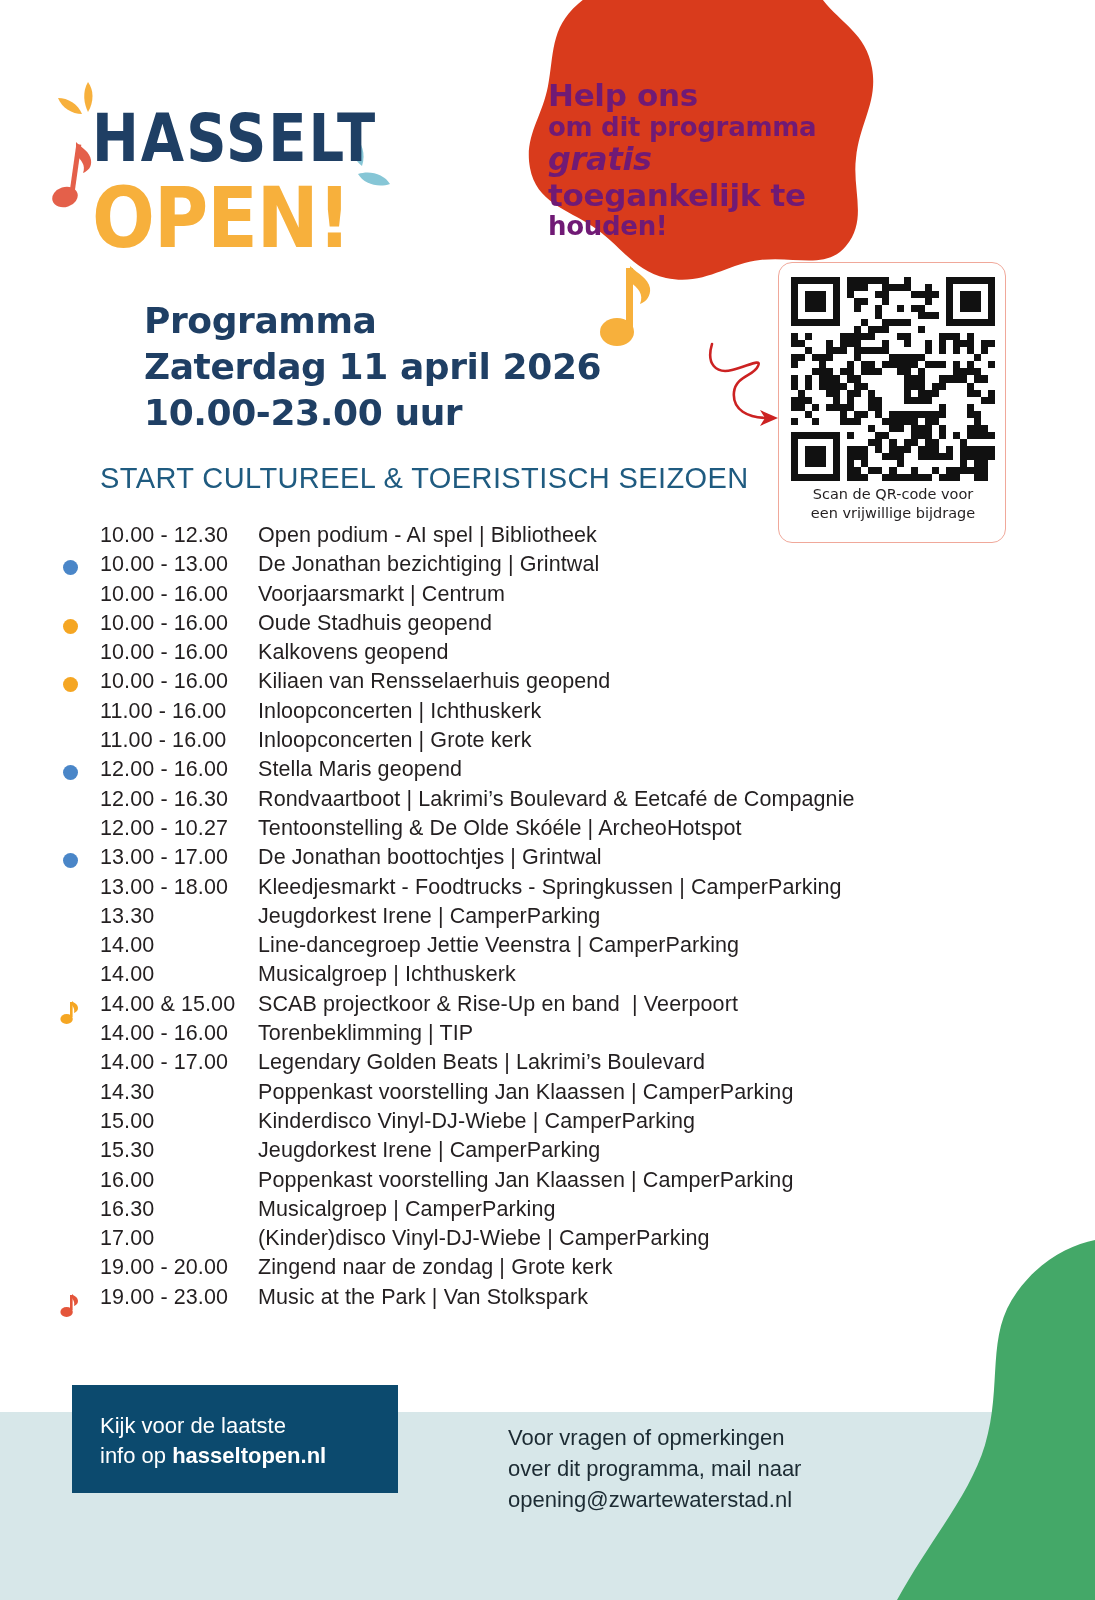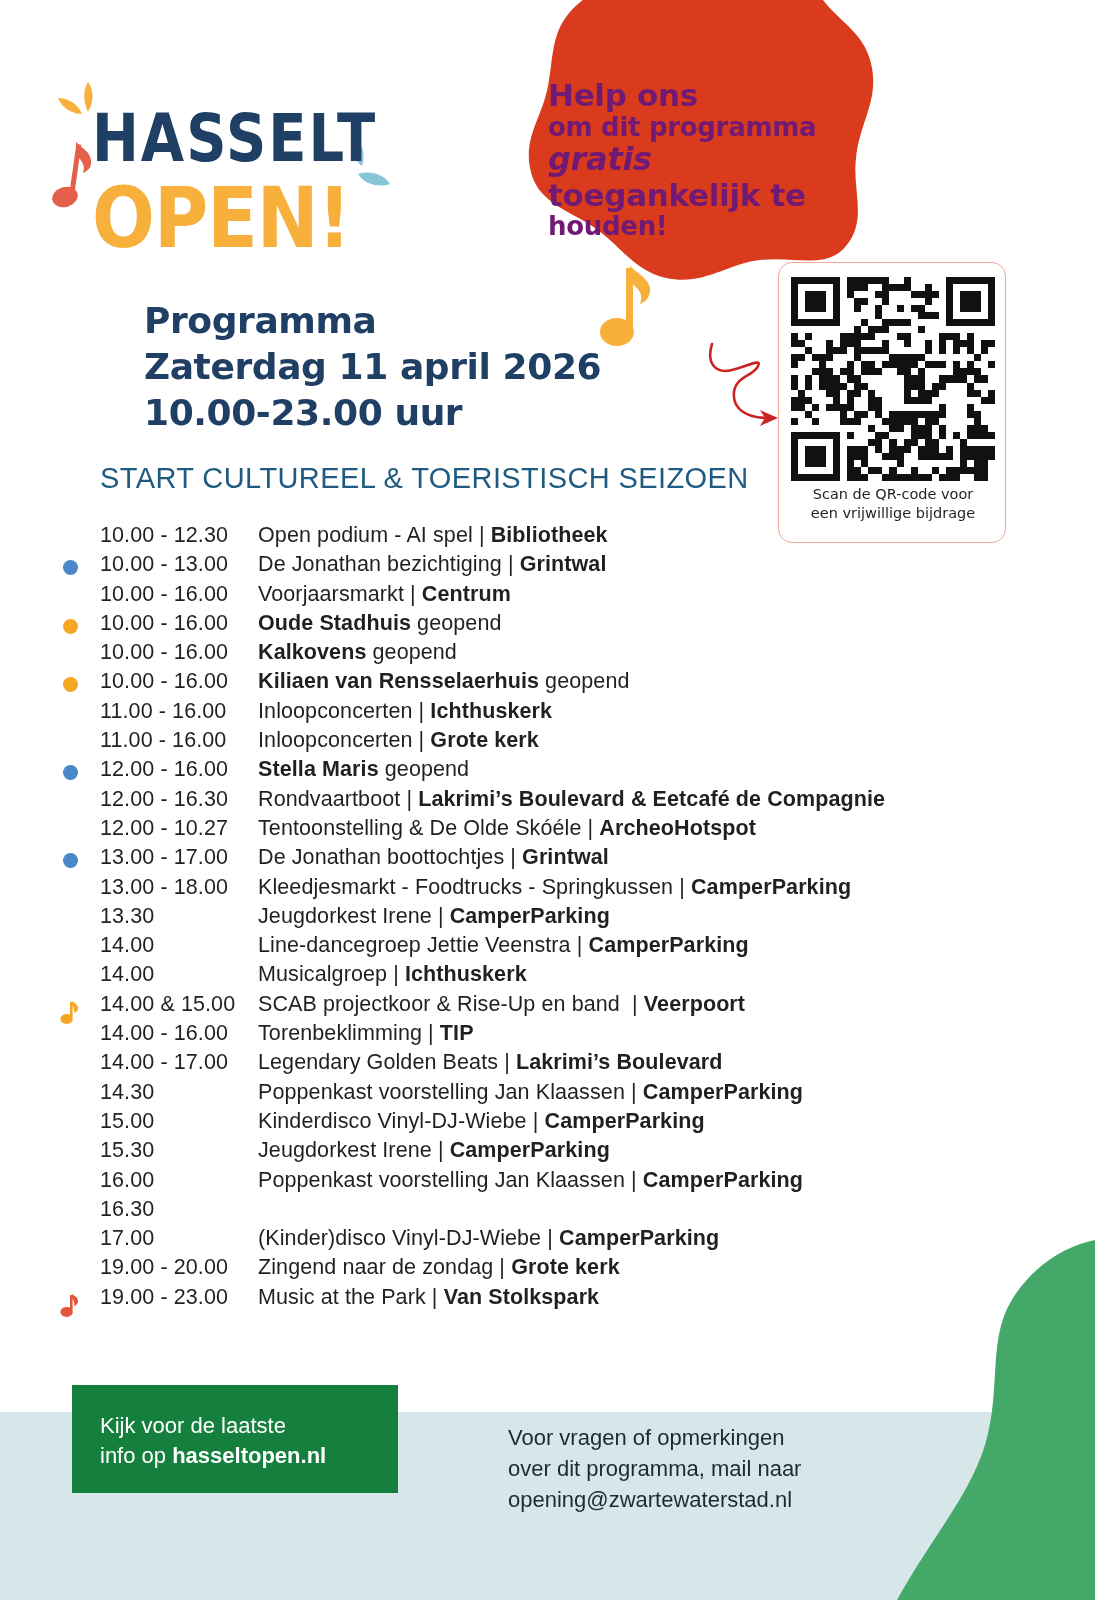--- a/index.html
+++ b/index.html
@@ -98,26 +98,26 @@
   .dot.orange{background:#f5a623;}
   .note{position:absolute;left:-2px;top:1px;}
   .time{
     position:absolute;left:38px;top:0;width:192px;
     font-size:21.5px;color:#231f20;letter-spacing:0.1px;
   }
   .desc{
     position:absolute;left:196px;top:0;
     font-size:21.5px;color:#231f20;letter-spacing:0.1px;
   }
-  .desc b{font-weight:bold;margin-top:16px;}
+  .desc b{font-weight:normal;margin-top:16px;}
 
   
   .red-box{
     position:absolute;left:72px;top:1385px;width:326px;height:108px;
-    background:#15803d;
+    background:#0c4a6e;
   }
   .red-box-txt{
     position:absolute;left:28px;top:26px;color:#ffffff;
     font-size:22px;line-height:1.38;
     font-family:"Liberation Sans", sans-serif;
   }
   .red-box-txt b{font-weight:bold;}
   .mail-txt{
     position:absolute;left:508px;top:1422px;
     font-size:22px;line-height:1.42;color:#1c2b33;
@@ -752,20 +752,21 @@
         <span class="desc">Jeugdorkest Irene | <b>CamperParking</b></span>
       </div>
       <div class="row">
         <span class="marker"></span>
         <span class="time">16.00</span>
         <span class="desc">Poppenkast voorstelling Jan Klaassen | <b>CamperParking</b></span>
       </div>
       <div class="row">
         <span class="marker"></span>
         <span class="time">16.30</span>
+        <span class="desc">Musicalgroep | <b>CamperParking</b></span>
       </div>
       <div class="row">
         <span class="marker"></span>
         <span class="time">17.00</span>
         <span class="desc">(Kinder)disco Vinyl-DJ-Wiebe | <b>CamperParking</b></span>
       </div>
       <div class="row">
         <span class="marker"></span>
         <span class="time">19.00 - 20.00</span>
         <span class="desc">Zingend naar de zondag | <b>Grote kerk</b></span>

